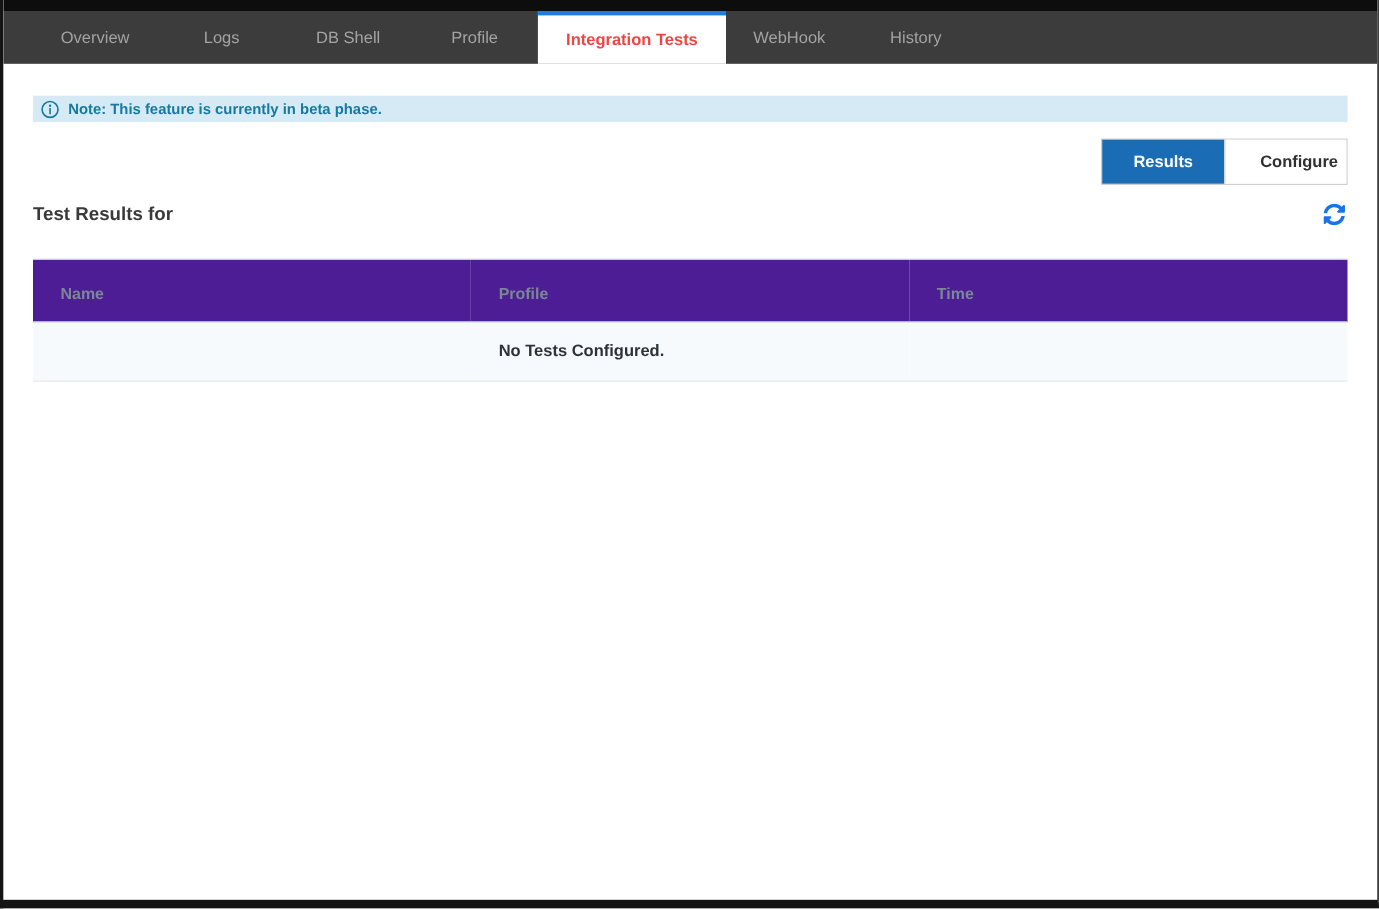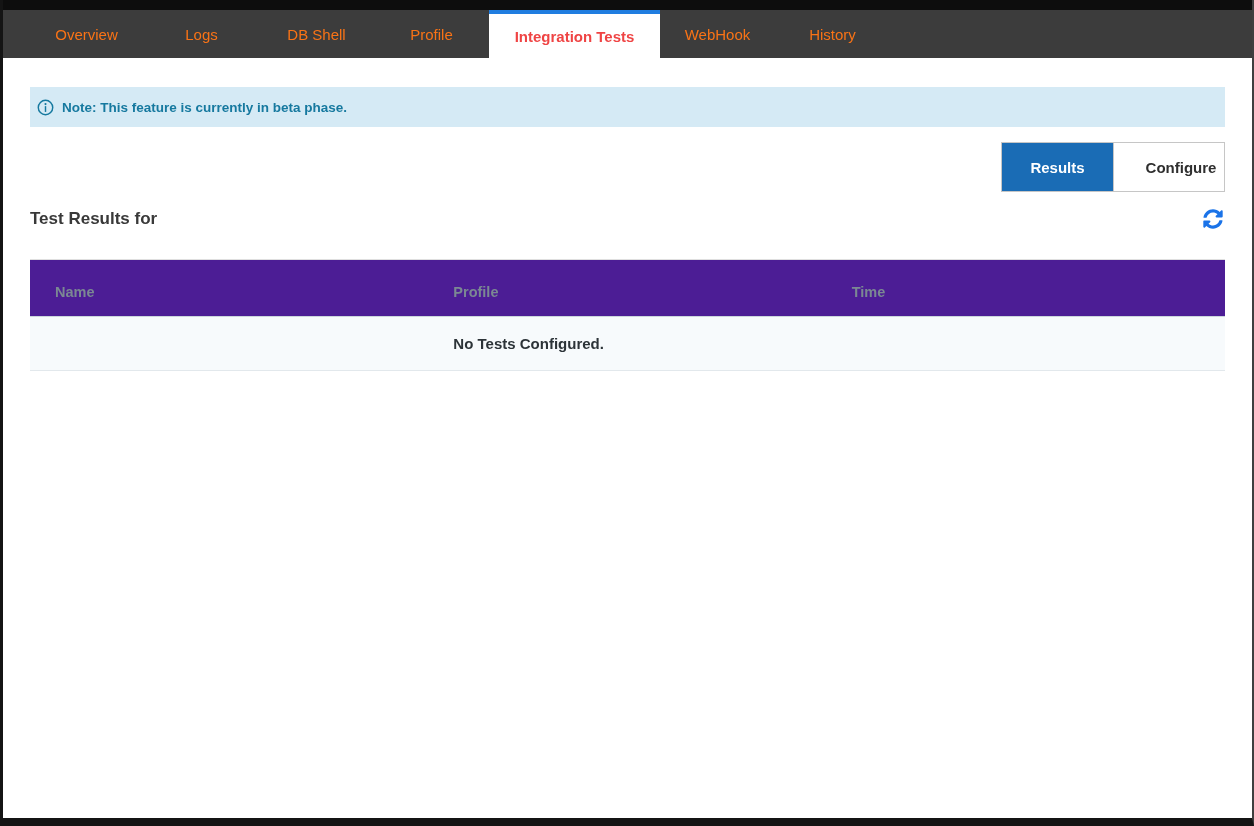--- a/index.html
+++ b/index.html
@@ -5,37 +5,37 @@
   html,body{margin:0;padding:0;background:#e8e8e8;font-family:"Liberation Sans",sans-serif;}
   .frame{
     width:1254px;height:826px;box-sizing:border-box;background:#fff;
     border-left:3px solid #141414;border-right:2px solid #3f3f3f;border-bottom:8px solid #141414;
     overflow:hidden;position:relative;
   }
   .topbar{height:10px;background:#0d0d0d;}
   .tabbar{height:48px;background:#3c3c3c;display:flex;align-items:stretch;padding-left:26px;}
   .tab{
     width:115px;display:flex;align-items:center;justify-content:center;
-    color:#f97316;font-size:15px;cursor:pointer;box-sizing:border-box;white-space:nowrap;
+    color:#a3a3a3;font-size:15px;cursor:pointer;box-sizing:border-box;white-space:nowrap;
   }
   .tab.active{
     width:171px;background:#fff;border-top:4px solid #1f7de0;
     color:#ef4444;font-weight:700;
   }
   .content{padding:0 27px;}
   .note{
-    margin-top:29px;height:40px;background:#d5eaf5;color:#16799f;
+    margin-top:29px;height:24px;background:#d5eaf5;color:#16799f;
     font-weight:700;font-size:13.5px;display:flex;align-items:center;
     padding-left:7px;gap:8px;box-sizing:border-box;
   }
   .note .ico{display:flex;align-items:center;}
   .toggle-row{display:flex;justify-content:flex-end;margin-top:15px;}
   .btn-group{display:flex;border:1px solid #c6c6c6;}
   .btn{
-    width:111px;height:48px;display:flex;align-items:center;justify-content:center;
+    width:111px;height:40px;display:flex;align-items:center;justify-content:center;
     font-size:15px;font-weight:700;cursor:pointer;box-sizing:border-box;background:#fff;color:#2f2f2f;
   }
   .btn.primary{background:#1a6cb5;color:#fff;}
   .btn.secondary{border-left:1px solid #c6c6c6;padding-left:24px;}
   .heading-row{display:flex;justify-content:space-between;align-items:center;margin-top:16px;height:22px;}
   .page-heading{font-size:17px;font-weight:700;color:#393939;}
   .refresh-btn{color:#1a73e8;cursor:pointer;display:flex;align-items:center;margin-right:2px;}
   table.results{
     margin-top:29px;width:100%;border-collapse:collapse;border-top:1px solid #dfdfdf;
   }

